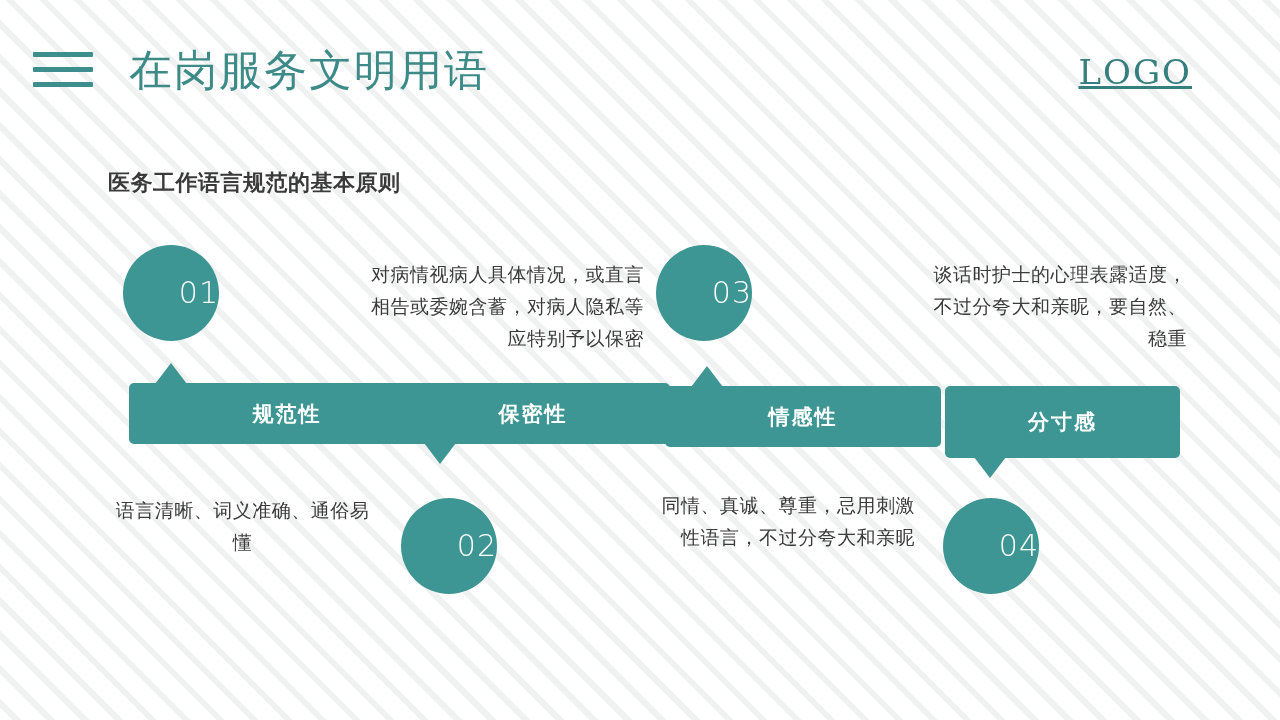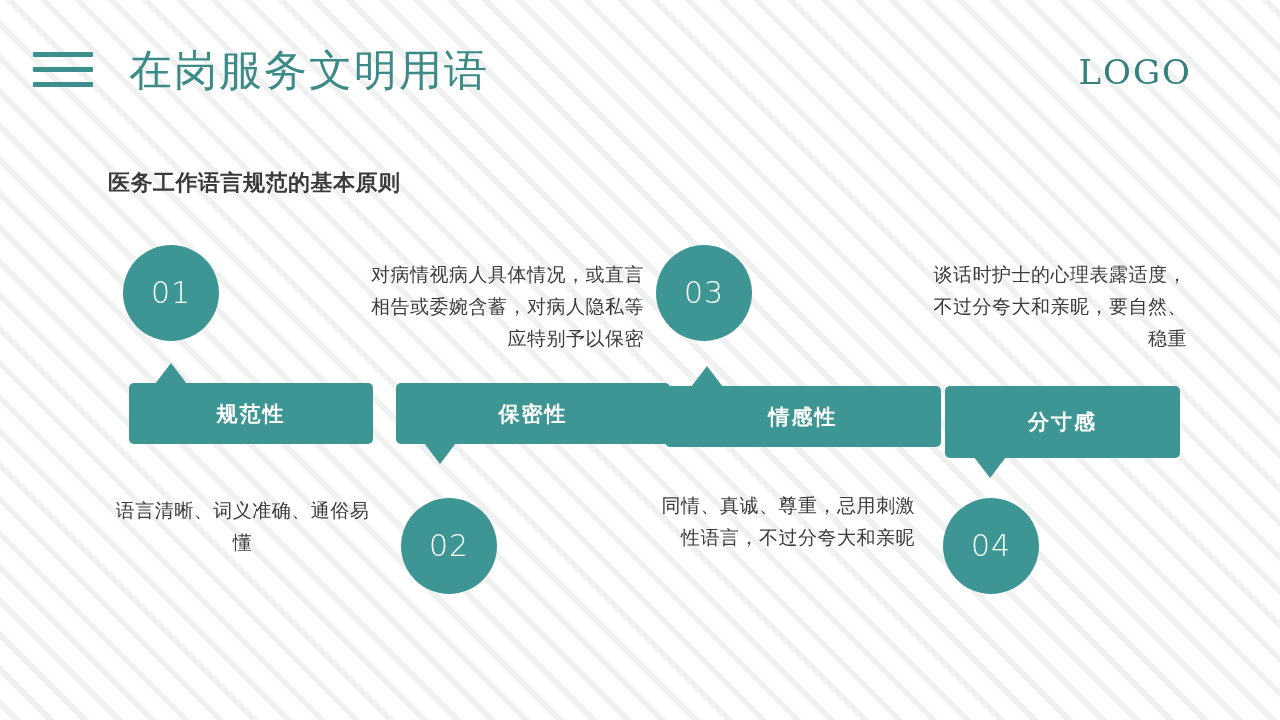--- a/index.html
+++ b/index.html
@@ -64,20 +64,21 @@
 
   #logo-text {
     position: absolute;
     right: 88px;
     top: 52px;
     font-family: "DejaVu Serif", "Liberation Serif", serif;
     font-size: 34px;
     line-height: 40px;
     letter-spacing: 2px;
     color: #35807e;
+    text-decoration: underline;
   }
 
   
   #section-heading {
     position: absolute;
     left: 108px;
     top: 168px;
     font-size: 22px;
     font-weight: bold;
     letter-spacing: 0.5px;
@@ -88,21 +89,21 @@
   
   .num-circle {
     position: absolute;
     width: 96px;
     height: 96px;
     border-radius: 50%;
     background: #3d9693;
     color: #ffffff;
     font-size: 30px;
     line-height: 96px;
-    text-align: center;
+    text-align: right;
     letter-spacing: 1px;
     font-weight: 300;
   }
 
   
   .label-box {
     position: absolute;
     background: #3d9693;
     border-radius: 5px;
     color: #ffffff;
@@ -139,21 +140,21 @@
   }
   .desc.align-right { text-align: right; }
   .desc.align-center { text-align: center; }
 
   
   #circle-01 { left: 123px; top: 245px; }
   #circle-02 { left: 401px; top: 498px; }
   #circle-03 { left: 656px; top: 245px; }
   #circle-04 { left: 943px; top: 498px; }
 
-  #label-box-01 { left: 129px;  top: 383px; width: 244px; height: 61px; }
+  #label-box-01 { left: 129px;  top: 383px; width: 244px; height: 61px; padding-left: 36px; }
   #label-box-01 .notch { left: 26px; }
   #label-box-02 { left: 396px;  top: 383px; width: 274px; height: 61px; }
   #label-box-02 .notch { left: 28px; }
   #label-box-03 { left: 665px;  top: 386px; width: 276px; height: 61px; }
   #label-box-03 .notch { left: 26px; }
   #label-box-04 { left: 945px;  top: 386px; width: 235px; height: 72px; }
   #label-box-04 .notch { left: 29px; }
 
   #desc-01 { left: 110px;  top: 494px; width: 265px; }
   #desc-02 { left: 362px;  top: 258px; width: 282px; }

